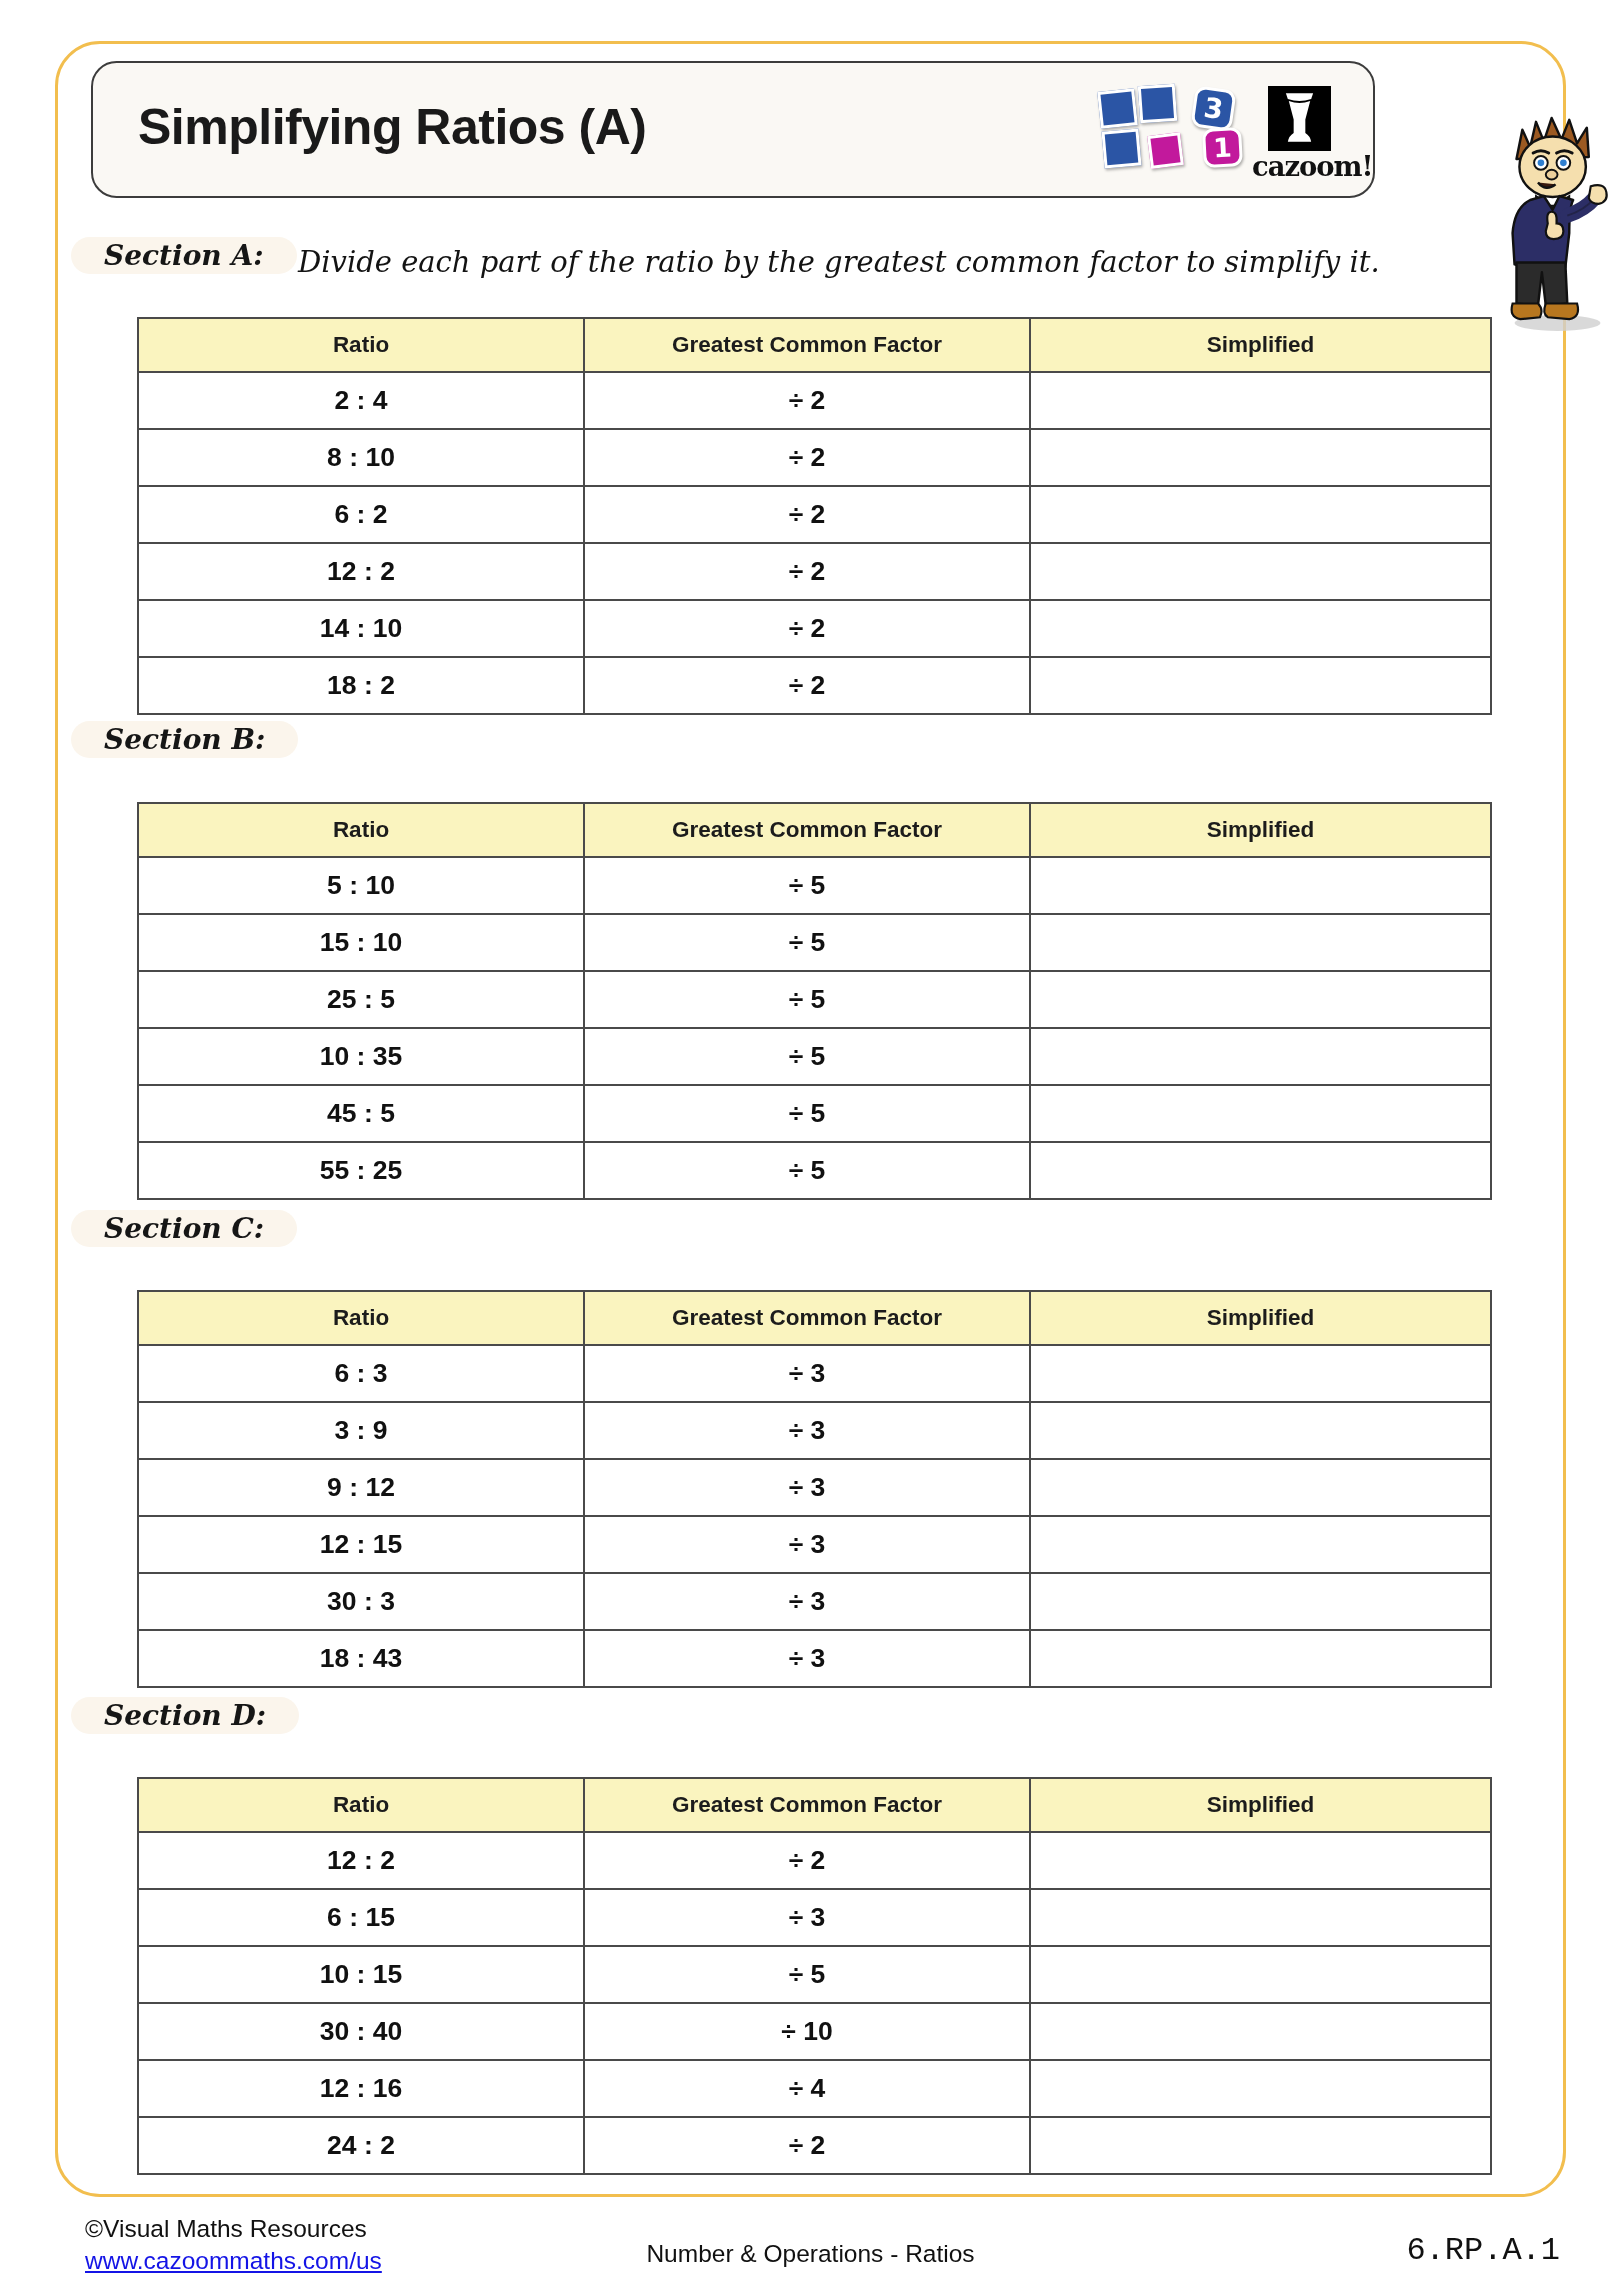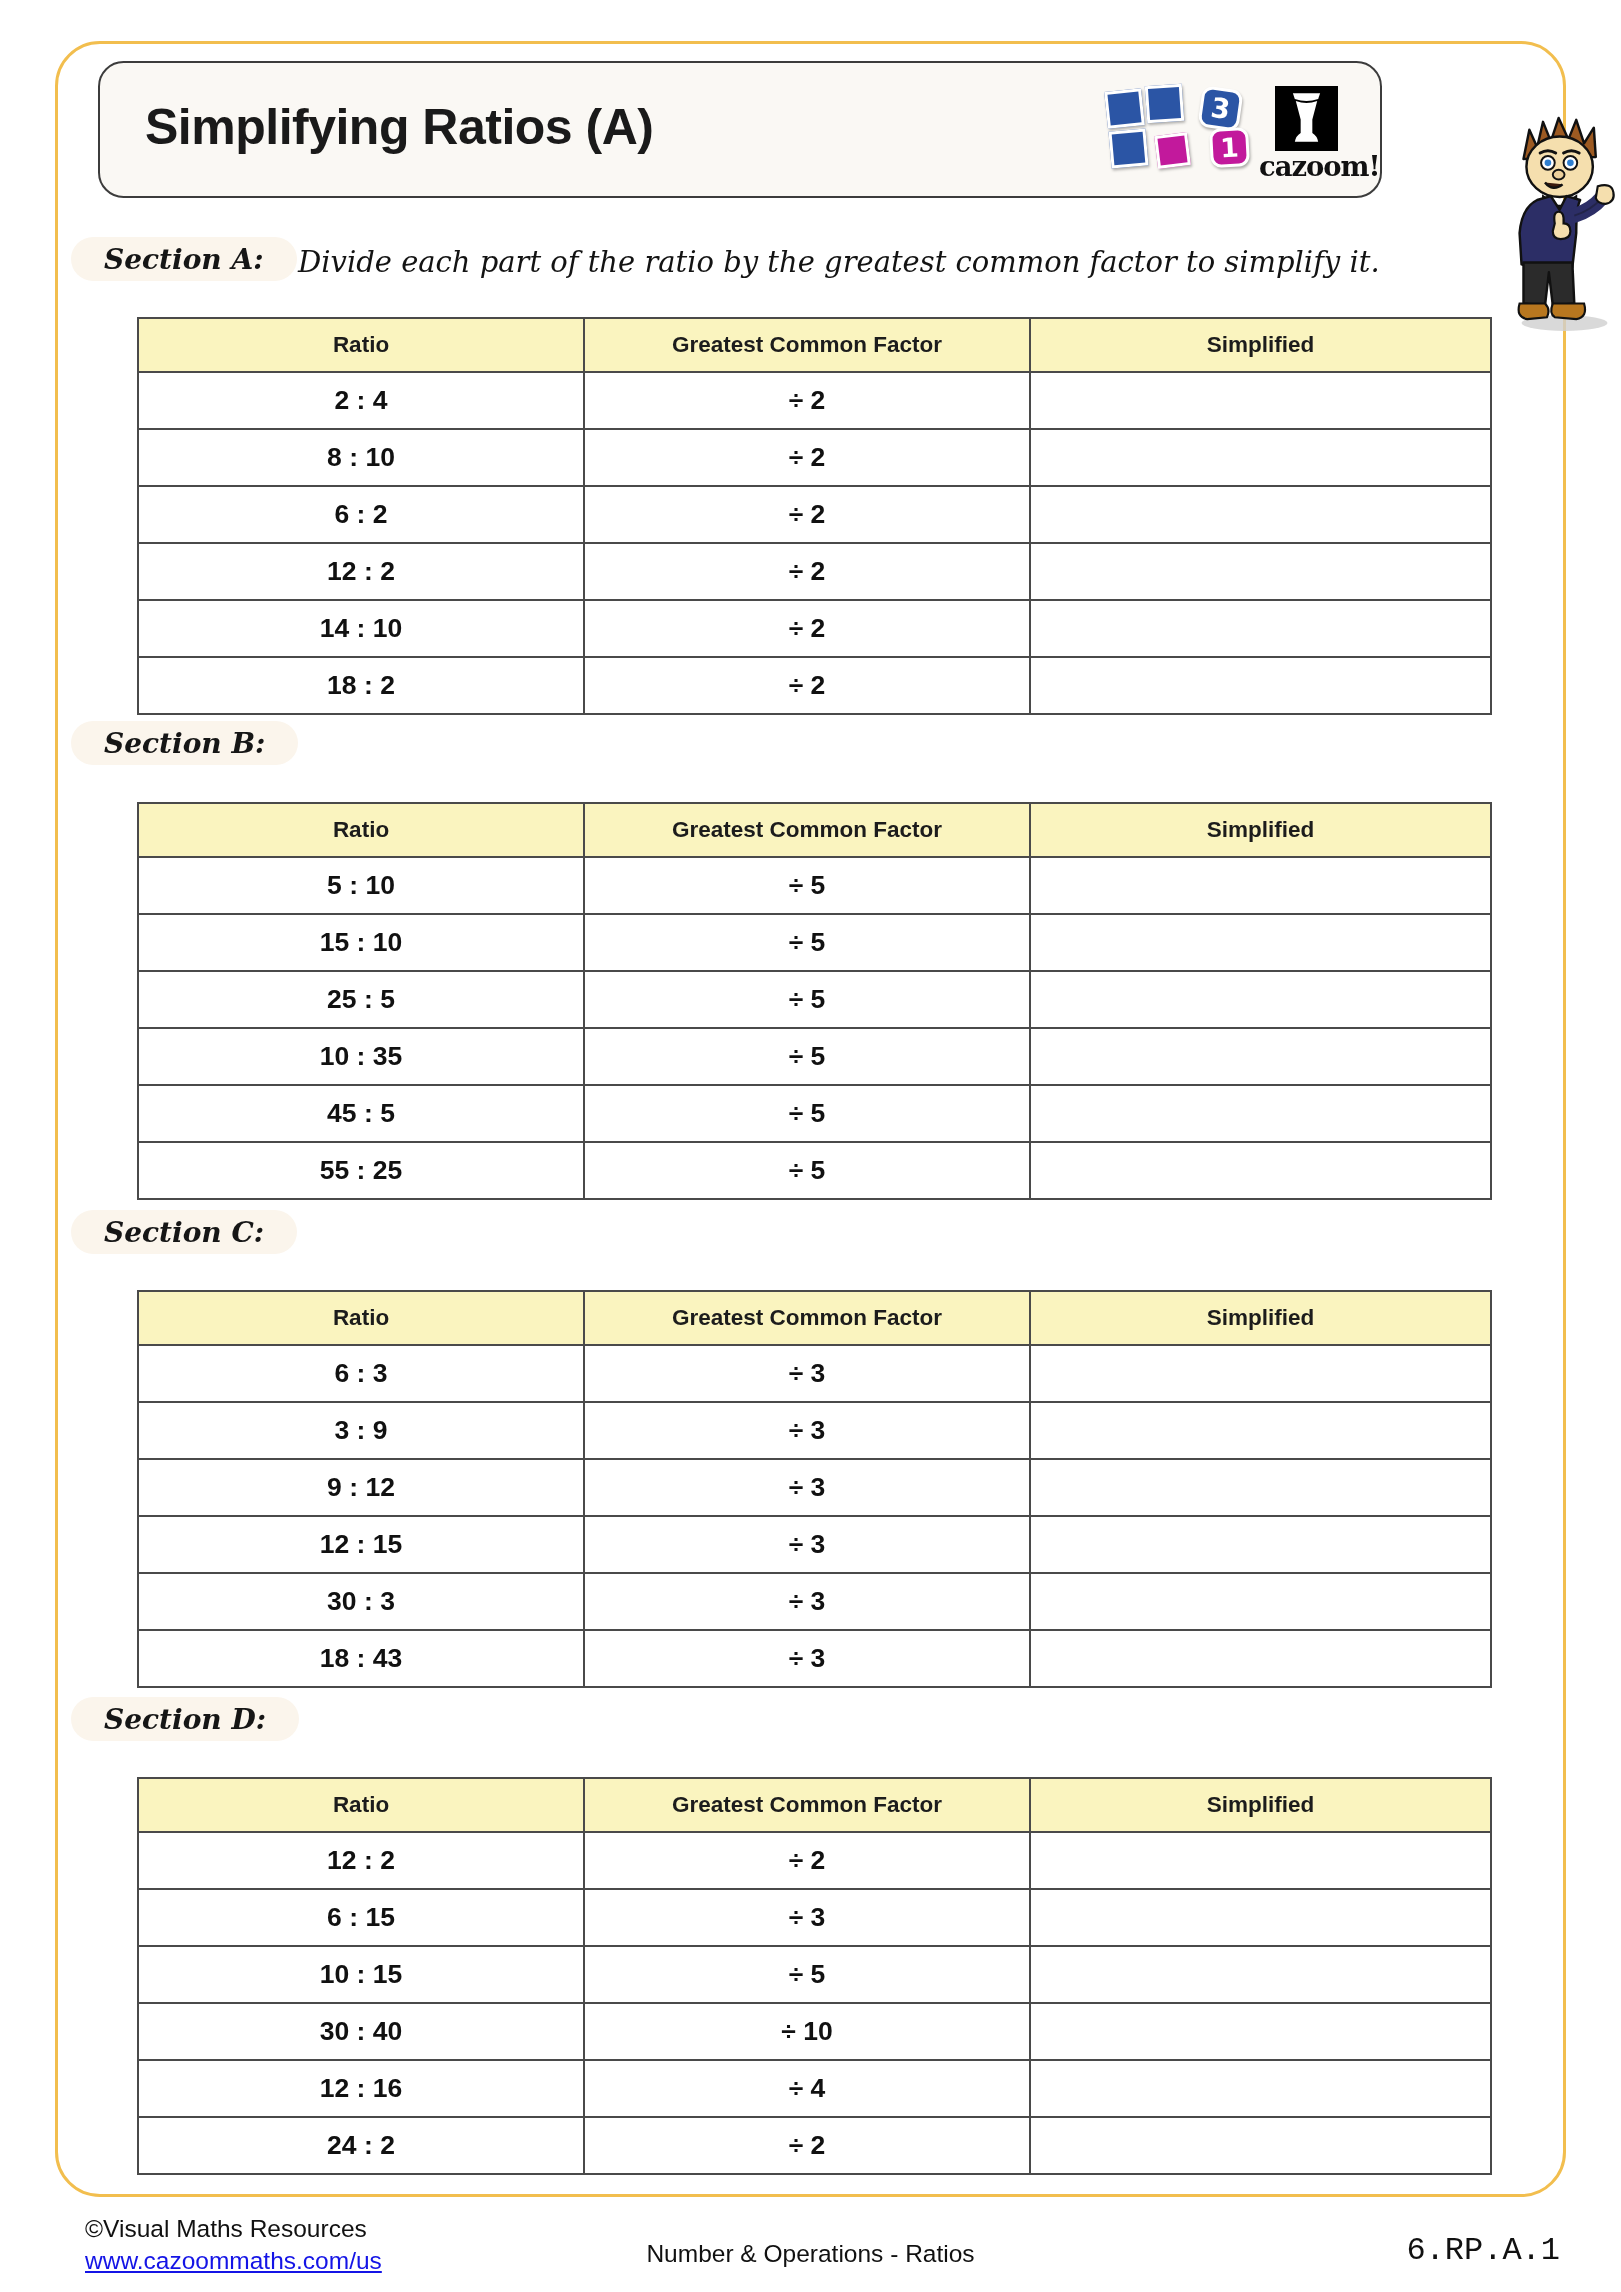--- a/index.html
+++ b/index.html
@@ -24,21 +24,21 @@
     width: 1511px;
     height: 2156px;
     border: 3.9px solid #F2BE4E;
     border-radius: 45px;
     background: #ffffff;
   }
 
   
   #header-band {
     position: absolute;
-    left: 98px;
+    left: 91px;
     top: 61px;
     width: 1284px;
     height: 159px;
   }
   #title-box {
     position: absolute;
     left: 0;
     top: 0;
     width: 1284px;
     height: 137px;
@@ -118,21 +118,21 @@
     width: 127px;
     height: 225px;
   }
 
   
   .section-block { position: absolute; left: 0; width: 100%; }
 
   .section-pill {
     position: absolute;
     left: 71px;
-    height: 44px;
+    height: 37px;
     background: #FBF5EC;
     border-radius: 26.5px;
     padding: 0 33px;
     display: flex;
     align-items: center;
   }
   .section-label {
     font-family: "DejaVu Serif", serif;
     font-style: italic;
     font-weight: bold;

